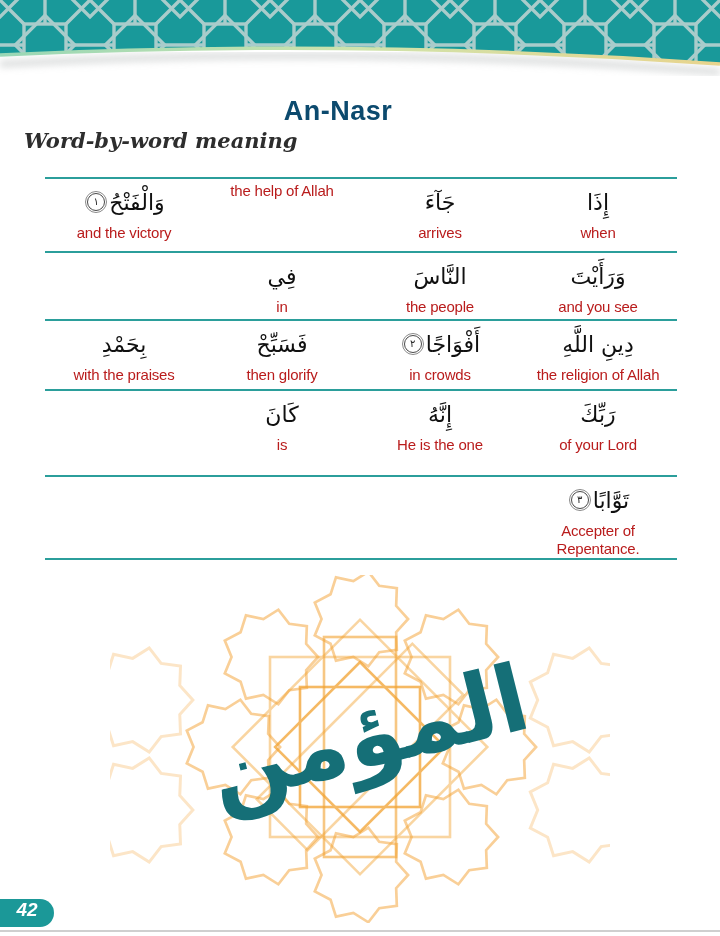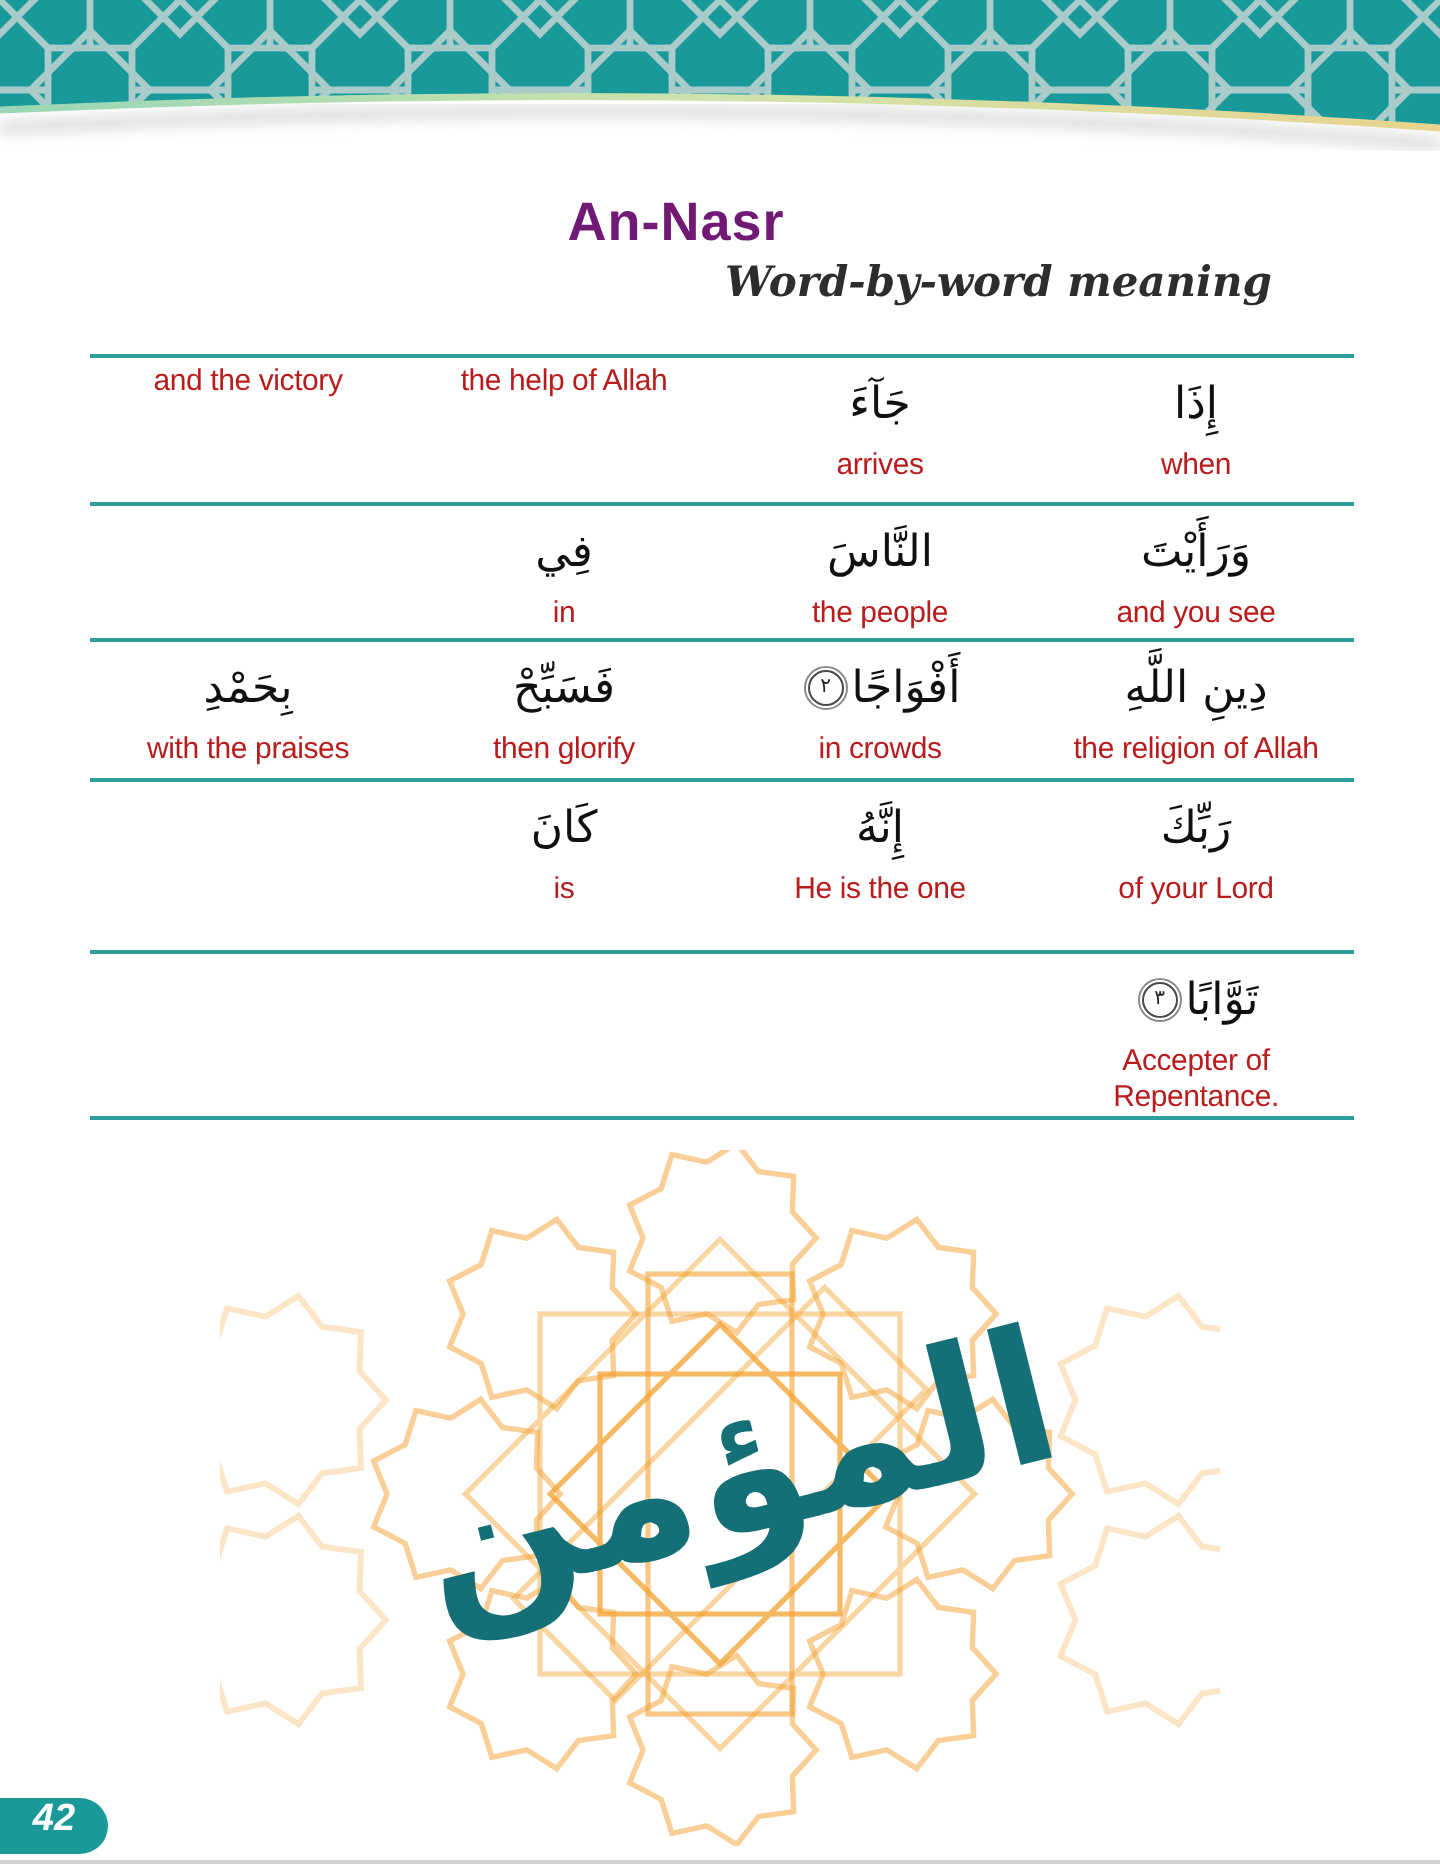--- a/index.html
+++ b/index.html
@@ -6,26 +6,26 @@
   body{
     width:720px;height:936px;background:#ffffff;position:relative;overflow:hidden;
     font-family:"Liberation Sans",sans-serif;
   }
   .page{position:absolute;inset:0;}
   
   .header{position:absolute;top:0;left:0;width:720px;height:92px;}
   
   .title{
     position:absolute;top:96px;left:0;width:676px;margin:0;text-align:center;
-    font-size:27px;font-weight:bold;color:#701a75;letter-spacing:.5px;
+    font-size:27px;font-weight:bold;color:#0c4a6e;letter-spacing:.5px;
   }
   .subtitle{
-    position:absolute;top:128px;left:0;width:636px;margin:0;text-align:right;
+    position:absolute;top:128px;left:0;width:636px;margin:0;text-align:left;
     font-family:"DejaVu Serif",serif;font-style:italic;font-weight:bold;
-    font-size:21px;color:#2d2d2d;
+    font-size:21px;color:#2d2d2d;padding-left:24px;
   }
   
   .wtable{
     position:absolute;left:45px;top:177px;width:632px;
     border-bottom:2px solid #2b9e9b;
   }
   .wrow{
     display:grid;grid-template-columns:repeat(4,1fr);direction:rtl;
     border-top:2px solid #2b9e9b;
   }
@@ -117,20 +117,21 @@
         <div class="en">when</div>
       </div>
       <div class="wcell">
         <div class="ar" dir="rtl" lang="ar"><span>جَآءَ</span></div>
         <div class="en">arrives</div>
       </div>
       <div class="wcell">
         <div class="en">the help of Allah</div>
       </div>
       <div class="wcell">
+        <div class="ar" dir="rtl" lang="ar"><span>وَالْفَتْحُ</span><span class="ayah">١</span></div>
         <div class="en">and the victory</div>
       </div>
     </div>
 
     <div class="wrow r2">
       <div class="wcell">
         <div class="ar" dir="rtl" lang="ar"><span>وَرَأَيْتَ</span></div>
         <div class="en">and you see</div>
       </div>
       <div class="wcell">

